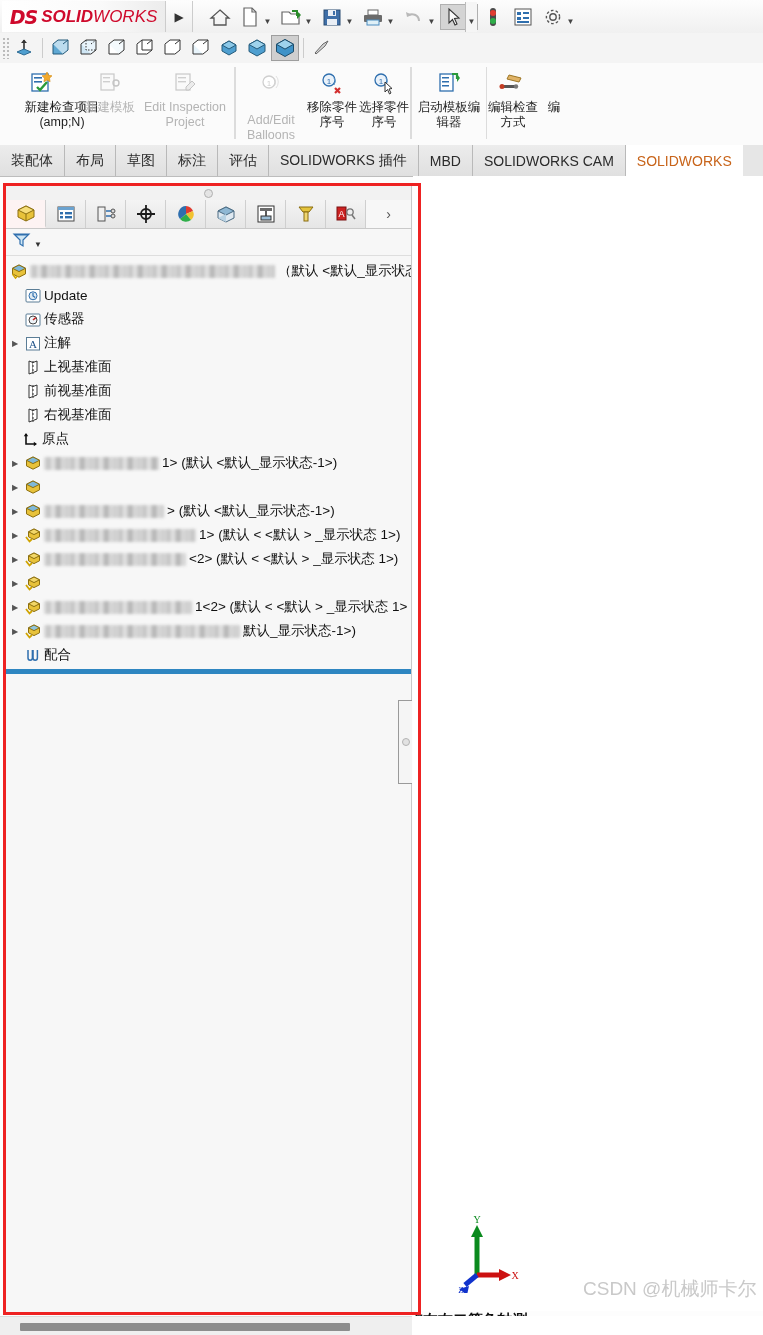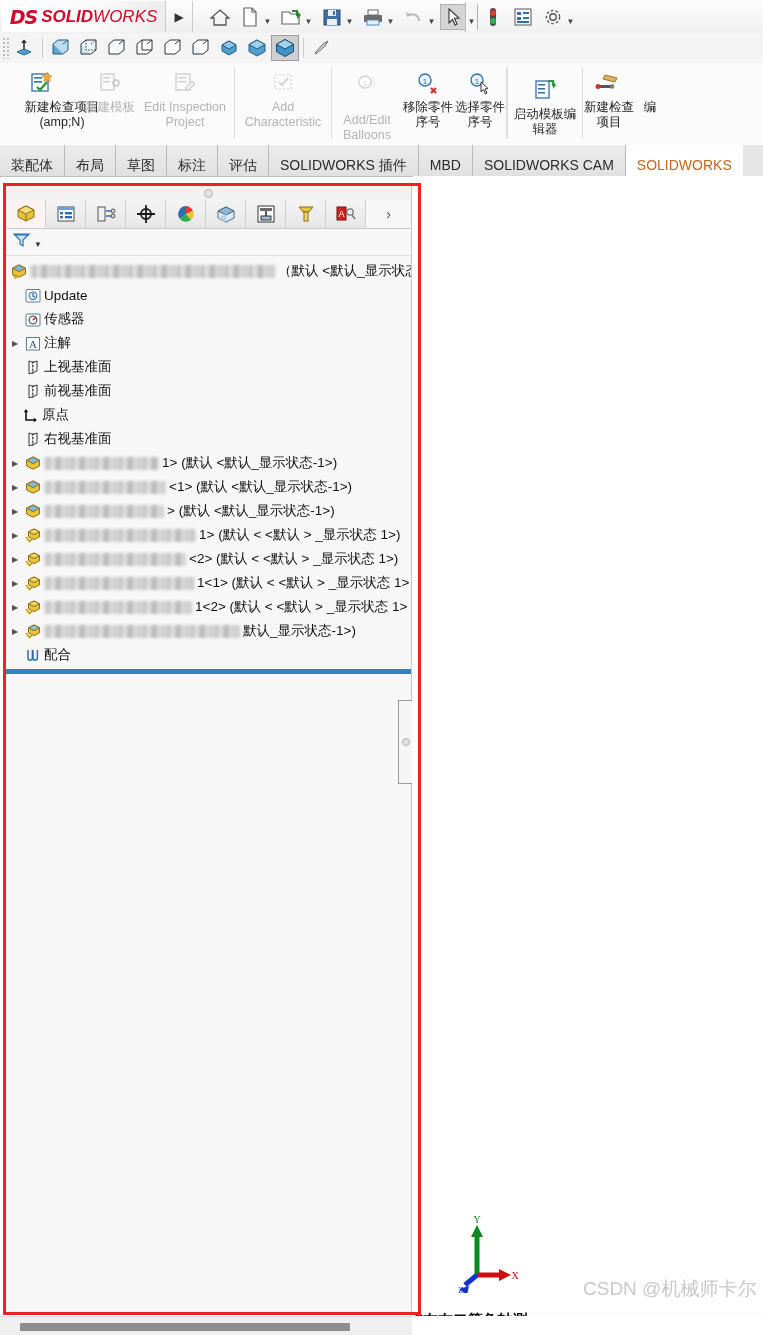--- a/index.html
+++ b/index.html
@@ -84,21 +84,21 @@
   .rbtn.narrow{width:56px;}
   .rbtn.narrow .rl{width:56px;}
 
   
   .tabbar{
     position:absolute;left:0;top:145px;width:763px;height:31px;
     background:#e6e6e6;border-bottom:1px solid #bdbdbd;
     display:flex;align-items:stretch;
   }
   .tab{
-    display:flex;padding:12px 11px;
+    display:flex;align-items:center;padding:12px 11px;
     font-size:14px;color:#2b2b2b;
     border-right:1px solid #b9b9b9;
     background:linear-gradient(#ececec,#e0e0e0);
   }
   .tab.active{background:#ffffff;color:#c8641a;border-right:none;}
 
   
   .redbox{
     position:absolute;left:3px;top:183px;width:418px;height:1132px;
     border:3px solid #ee2222;box-sizing:border-box;pointer-events:none;z-index:40;
@@ -422,29 +422,20 @@
             <rect x="6" y="7" width="8" height="1.4" fill="#cfcfcf"></rect>
             <rect x="6" y="11" width="8" height="1.4" fill="#cfcfcf"></rect>
             <path d="M14 17 l6 -6 l3 3 l-6 6 h-3 z" fill="#ececec" stroke="#c4c4c4"></path>
           </svg>
       </span>
       <span class="rl" style="width:98px;">Edit Inspection Project</span>
     </div>
 
     <div class="rsep"></div>
 
-    <div class="rbtn dim" style="width:96px;">
-      <span class="ri">
-        <svg width="26" height="26" viewBox="0 0 26 26">
-            <rect x="5" y="5" width="16" height="14" fill="none" stroke="#cfcfcf" stroke-width="1.2" stroke-dasharray="2 2"></rect>
-            <path d="M9 12 l3 3 l6 -7" stroke="#d4d4d4" stroke-width="2" fill="none"></path>
-          </svg>
-      </span>
-      <span class="rl" style="width:96px;">Add Characteristic</span>
-    </div>
 
     <div class="rsep"></div>
 
     <div class="rbtn dim" style="width:70px;">
       <span class="ri">
         <svg width="26" height="26" viewBox="0 0 26 26">
             <circle cx="11" cy="14" r="6" fill="#fff" stroke="#cfcfcf" stroke-width="1.3"></circle>
             <text x="11" y="17.5" font-size="8" fill="#cfcfcf" text-anchor="middle" font-family="Liberation Sans">1</text>
             <path d="M16 10 a6 6 0 0 1 0 8" stroke="#d8d8d8" fill="none"></path>
             <path d="M18 8 a9 9 0 0 1 0 12" stroke="#e2e2e2" fill="none"></path>
@@ -475,21 +466,21 @@
           </svg>
       </span>
       <span class="rl" style="width:52px;">选择零件序号</span>
     </div>
 
     <div class="rsep"></div>
 
 
     <div class="rsep"></div>
 
-    <div class="rbtn narrow" style="width:74px;justify-content:center;">
+    <div class="rbtn narrow" style="width:74px;">
       <span class="ri">
         <svg width="26" height="26" viewBox="0 0 26 26">
             <rect x="4" y="4" width="13" height="17" fill="#fff" stroke="#2f6fae" stroke-width="1.3"></rect>
             <rect x="6" y="7" width="7" height="1.5" fill="#2f6fae"></rect>
             <rect x="6" y="11" width="7" height="1.5" fill="#2f6fae"></rect>
             <rect x="6" y="15" width="7" height="1.5" fill="#2f6fae"></rect>
             <path d="M16 4 h5 v5" stroke="#2a9a3a" stroke-width="2.2" fill="none"></path>
             <path d="M21 12 l3 -4 l-3 -4 z" fill="#2a9a3a"></path>
           </svg>
       </span>
@@ -500,21 +491,21 @@
 
     <div class="rbtn narrow" style="width:52px;">
       <span class="ri">
         <svg width="28" height="26" viewBox="0 0 28 26">
             <path d="M10 5 l12 3 l-2 4 l-12 -3 z" fill="#e0b367" stroke="#9c7524"></path>
             <path d="M4 15 h12 v3 h-12 z" fill="#555"></path>
             <circle cx="3" cy="16.5" r="2.5" fill="#c23b22"></circle>
             <circle cx="17" cy="16.5" r="2.2" fill="#777"></circle>
           </svg>
       </span>
-      <span class="rl" style="width:52px;">新建检查项目</span>
+      <span class="rl" style="width:52px;">编辑检查方式</span>
     </div>
 
     <div class="rbtn narrow" style="width:30px;">
       <span class="ri"></span>
       <span class="rl" style="width:30px;">编</span>
     </div>
 
   </div>
 
   <div class="tabbar">
@@ -720,42 +711,42 @@
         <span class="tico">
           <svg width="18" height="17" viewBox="0 0 18 17">
               <path d="M5 2 l4 1.5 v10 l-4 1.5 z" fill="#fff" stroke="#333"></path>
               <path d="M9 3.5 l4 -1.5 v10 l-4 1.5" fill="#fff" stroke="#333"></path>
               <path d="M9 2 v13" stroke="#333" stroke-dasharray="2 2"></path>
             </svg>
         </span>
         <span class="tlbl">前视基准面</span>
       </div>
 
+      <div class="trow" style="padding-left:16px;">
+        <span class="tico">
+          <svg width="18" height="17" viewBox="0 0 18 17">
+              <path d="M5 2 l4 1.5 v10 l-4 1.5 z" fill="#fff" stroke="#333"></path>
+              <path d="M9 3.5 l4 -1.5 v10 l-4 1.5" fill="#fff" stroke="#333"></path>
+              <path d="M9 2 v13" stroke="#333" stroke-dasharray="2 2"></path>
+            </svg>
+        </span>
+        <span class="tlbl">右视基准面</span>
+      </div>
+
       <div class="trow" style="padding-left:14px;">
         <span class="tico">
           <svg width="18" height="17" viewBox="0 0 18 17">
               <path d="M4 3 v10 h10" stroke="#111" stroke-width="1.6" fill="none"></path>
               <path d="M4 2 l2.2 3.2 h-4.4 z" fill="#111"></path>
               <path d="M15 13 l-3.2 2.2 v-4.4 z" fill="#111"></path>
             </svg>
         </span>
         <span class="tlbl">原点</span>
       </div>
 
-      <div class="trow" style="padding-left:16px;">
-        <span class="tico">
-          <svg width="18" height="17" viewBox="0 0 18 17">
-              <path d="M5 2 l4 1.5 v10 l-4 1.5 z" fill="#fff" stroke="#333"></path>
-              <path d="M9 3.5 l4 -1.5 v10 l-4 1.5" fill="#fff" stroke="#333"></path>
-              <path d="M9 2 v13" stroke="#333" stroke-dasharray="2 2"></path>
-            </svg>
-        </span>
-        <span class="tlbl">右视基准面</span>
-      </div>
-
       <div class="trow" style="padding-left:2px;">
         <span class="tw">▶</span>
         <span class="tico">
           <svg width="18" height="17" viewBox="0 0 18 17">
               <path d="M9 2 l6.5 3.3 v5.6 l-6.5 3.3 l-6.5 -3.3 v-5.6 z" fill="#e8c23a" stroke="#8c6f10"></path>
               <path d="M9 2 l6.5 3.3 l-6.5 3.3 l-6.5 -3.3 z" fill="#7fb8d8" stroke="#8c6f10"></path>
             </svg>
         </span>
         <span class="tlbl">
           <span class="blurname" style="width:115px;"></span>
@@ -764,24 +755,20 @@
       </div>
 
       <div class="trow" style="padding-left:2px;">
         <span class="tw">▶</span>
         <span class="tico">
           <svg width="18" height="17" viewBox="0 0 18 17">
               <path d="M9 2 l6.5 3.3 v5.6 l-6.5 3.3 l-6.5 -3.3 v-5.6 z" fill="#e8c23a" stroke="#8c6f10"></path>
               <path d="M9 2 l6.5 3.3 l-6.5 3.3 l-6.5 -3.3 z" fill="#7fb8d8" stroke="#8c6f10"></path>
             </svg>
         </span>
-        <span class="tlbl">
-          <span class="blurname" style="width:122px;"></span>
-          <span>&lt;1&gt; (默认 &lt;默认_显示状态-1&gt;)</span>
-        </span>
       </div>
 
       <div class="trow" style="padding-left:2px;">
         <span class="tw">▶</span>
         <span class="tico">
           <svg width="18" height="17" viewBox="0 0 18 17">
               <path d="M9 2 l6.5 3.3 v5.6 l-6.5 3.3 l-6.5 -3.3 v-5.6 z" fill="#e8c23a" stroke="#8c6f10"></path>
               <path d="M9 2 l6.5 3.3 l-6.5 3.3 l-6.5 -3.3 z" fill="#7fb8d8" stroke="#8c6f10"></path>
             </svg>
         </span>
@@ -822,24 +809,20 @@
       </div>
 
       <div class="trow" style="padding-left:2px;">
         <span class="tw">▶</span>
         <span class="tico">
           <svg width="18" height="17" viewBox="0 0 18 17">
               <path d="M10 2 l5.5 2.8 v5 l-5.5 2.8 l-5.5 -2.8 v-5 z" fill="#e8c23a" stroke="#8c6f10"></path>
               <path d="M10 2 l5.5 2.8 l-5.5 2.8 l-5.5 -2.8 z" fill="#f2d768" stroke="#8c6f10"></path>
               <path d="M2 10 l3.5 4.5 l2.5 -2.5" fill="none" stroke="#d0a400" stroke-width="1.8"></path>
             </svg>
-        </span>
-        <span class="tlbl">
-          <span class="blurname" style="width:150px;"></span>
-          <span>1&lt;1&gt; (默认 &lt; &lt;默认 &gt; _显示状态 1&gt;</span>
         </span>
       </div>
 
       <div class="trow" style="padding-left:2px;">
         <span class="tw">▶</span>
         <span class="tico">
           <svg width="18" height="17" viewBox="0 0 18 17">
               <path d="M10 2 l5.5 2.8 v5 l-5.5 2.8 l-5.5 -2.8 v-5 z" fill="#e8c23a" stroke="#8c6f10"></path>
               <path d="M10 2 l5.5 2.8 l-5.5 2.8 l-5.5 -2.8 z" fill="#f2d768" stroke="#8c6f10"></path>
               <path d="M2 10 l3.5 4.5 l2.5 -2.5" fill="none" stroke="#d0a400" stroke-width="1.8"></path>

